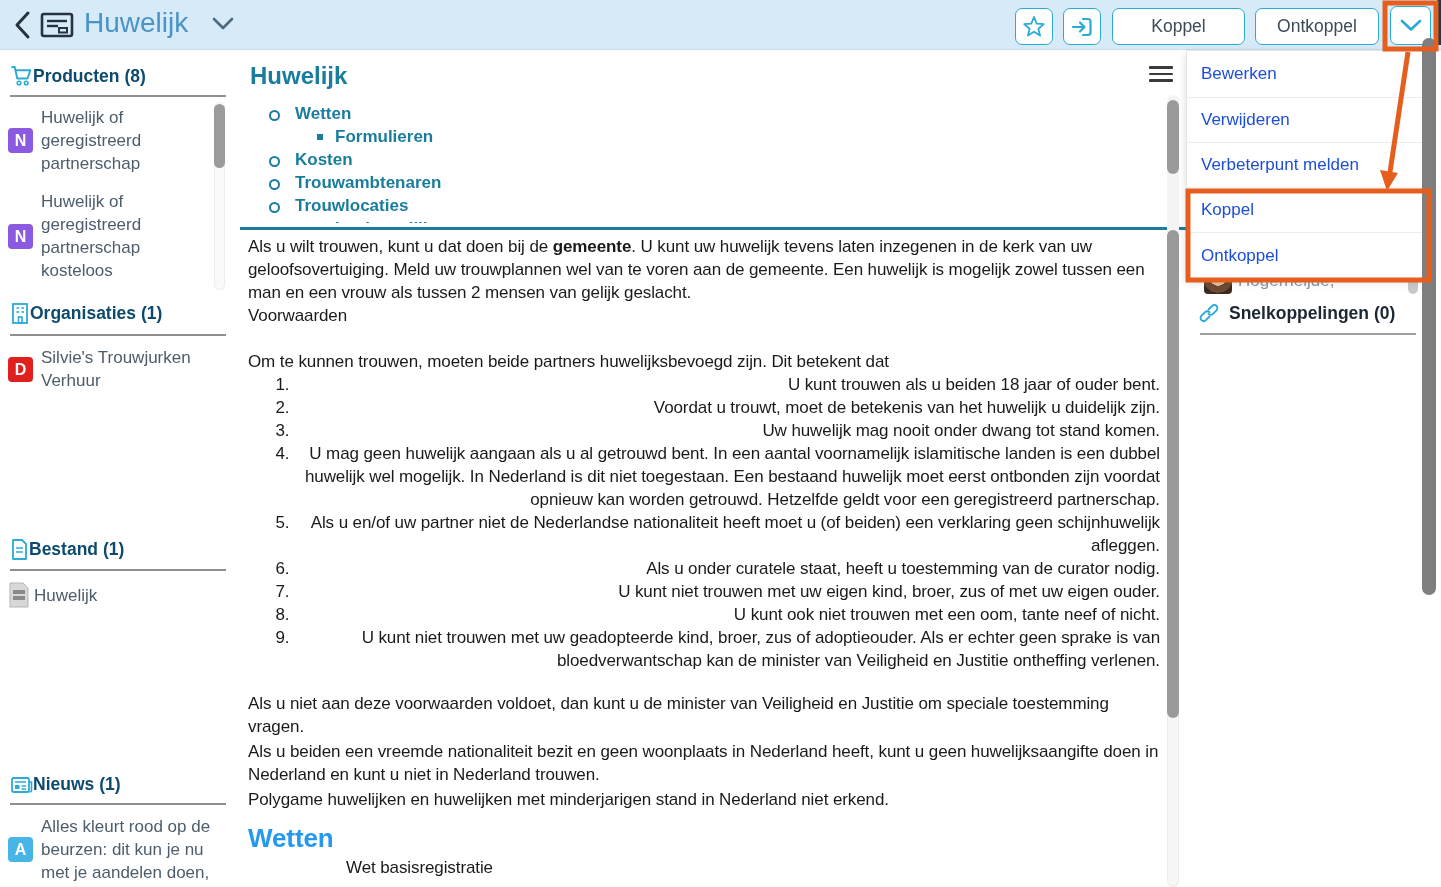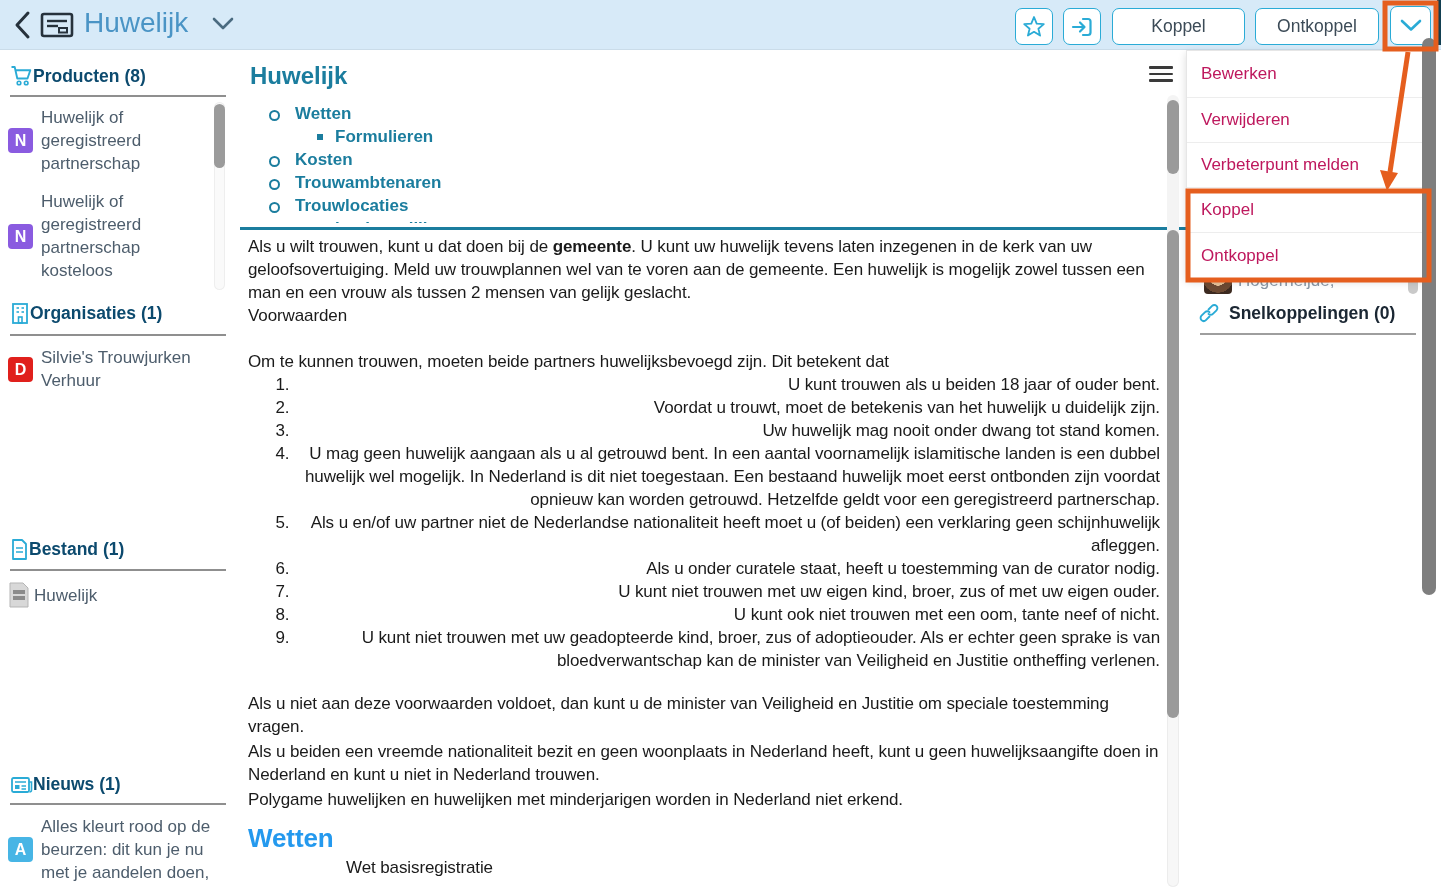--- a/index.html
+++ b/index.html
@@ -79,21 +79,21 @@
   .shortcuts-hdr { position:absolute; left:12px; top:252px; display:flex; align-items:center; gap:9px;
                    color:#1b2733; font-weight:bold; font-size:17.5px; }
   .r-div { position:absolute; left:14px; top:283px; width:216px; height:2px; background:#9e9e9e; }
   .r-nub { position:absolute; left:222px; top:227px; width:10px; height:17px; border-radius:5px;
            background:#c9c9c9; }
 
   
   .menu { position:absolute; left:1186px; top:50px; width:242px; background:#fff;
           border:1px solid #e6e6e6; box-shadow:0 3px 8px rgba(0,0,0,0.14); z-index:20; }
   .menu-item { height:45px; display:flex; align-items:center; padding-left:14px;
-               font-size:17px; color:#be185d; border-bottom:1px solid #ededed; cursor:pointer;
+               font-size:17px; color:#1d4ed8; border-bottom:1px solid #ededed; cursor:pointer;
                background:#fff; }
   .menu-item:first-child { height:47px; }
   .menu-item:last-child { border-bottom:none; }
 
   
   .win-scroll { position:absolute; left:1422px; top:38px; width:14px; height:557px;
                 background:#7e7e7e; border-radius:7px; z-index:22; }
   .corner-strip { position:absolute; left:1437px; top:0; width:4px; height:45px;
                   background:#123f51; z-index:25; }
 
@@ -265,21 +265,21 @@
         <li>Uw huwelijk mag nooit onder dwang tot stand komen.</li>
         <li>U mag geen huwelijk aangaan als u al getrouwd bent. In een aantal voornamelijk islamitische landen is een dubbel huwelijk wel mogelijk. In Nederland is dit niet toegestaan. Een bestaand huwelijk moet eerst ontbonden zijn voordat opnieuw kan worden getrouwd. Hetzelfde geldt voor een geregistreerd partnerschap.</li>
         <li>Als u en/of uw partner niet de Nederlandse nationaliteit heeft moet u (of beiden) een verklaring geen schijnhuwelijk afleggen.</li>
         <li>Als u onder curatele staat, heeft u toestemming van de curator nodig.</li>
         <li>U kunt niet trouwen met uw eigen kind, broer, zus of met uw eigen ouder.</li>
         <li>U kunt ook niet trouwen met een oom, tante neef of nicht.</li>
         <li>U kunt niet trouwen met uw geadopteerde kind, broer, zus of adoptieouder. Als er echter geen sprake is van bloedverwantschap kan de minister van Veiligheid en Justitie ontheffing verlenen.</li>
       </ol>
       <p class="tight" style="margin-top:20px;">Als u niet aan deze voorwaarden voldoet, dan kunt u de minister van Veiligheid en Justitie om speciale toestemming vragen.</p>
       <p class="tight" style="margin-top:2px;">Als u beiden een vreemde nationaliteit bezit en geen woonplaats in Nederland heeft, kunt u geen huwelijksaangifte doen in Nederland en kunt u niet in Nederland trouwen.</p>
-      <p class="tight" style="margin-top:2px;">Polygame huwelijken en huwelijken met minderjarigen worden in Nederland niet erkend.</p>
+      <p class="tight" style="margin-top:2px;">Polygame huwelijken en huwelijken met minderjarigen stand in Nederland niet erkend.</p>
       <div class="c-h2">Wetten</div>
       <div style="padding-left:98px;">Wet basisregistratie</div>
     </div>
 
     <div class="cscroll-track-top">
       <div class="cscroll-thumb-top"></div>
     </div>
     <div class="cscroll-track-bot">
       <div class="cscroll-thumb-bot"></div>
     </div>

